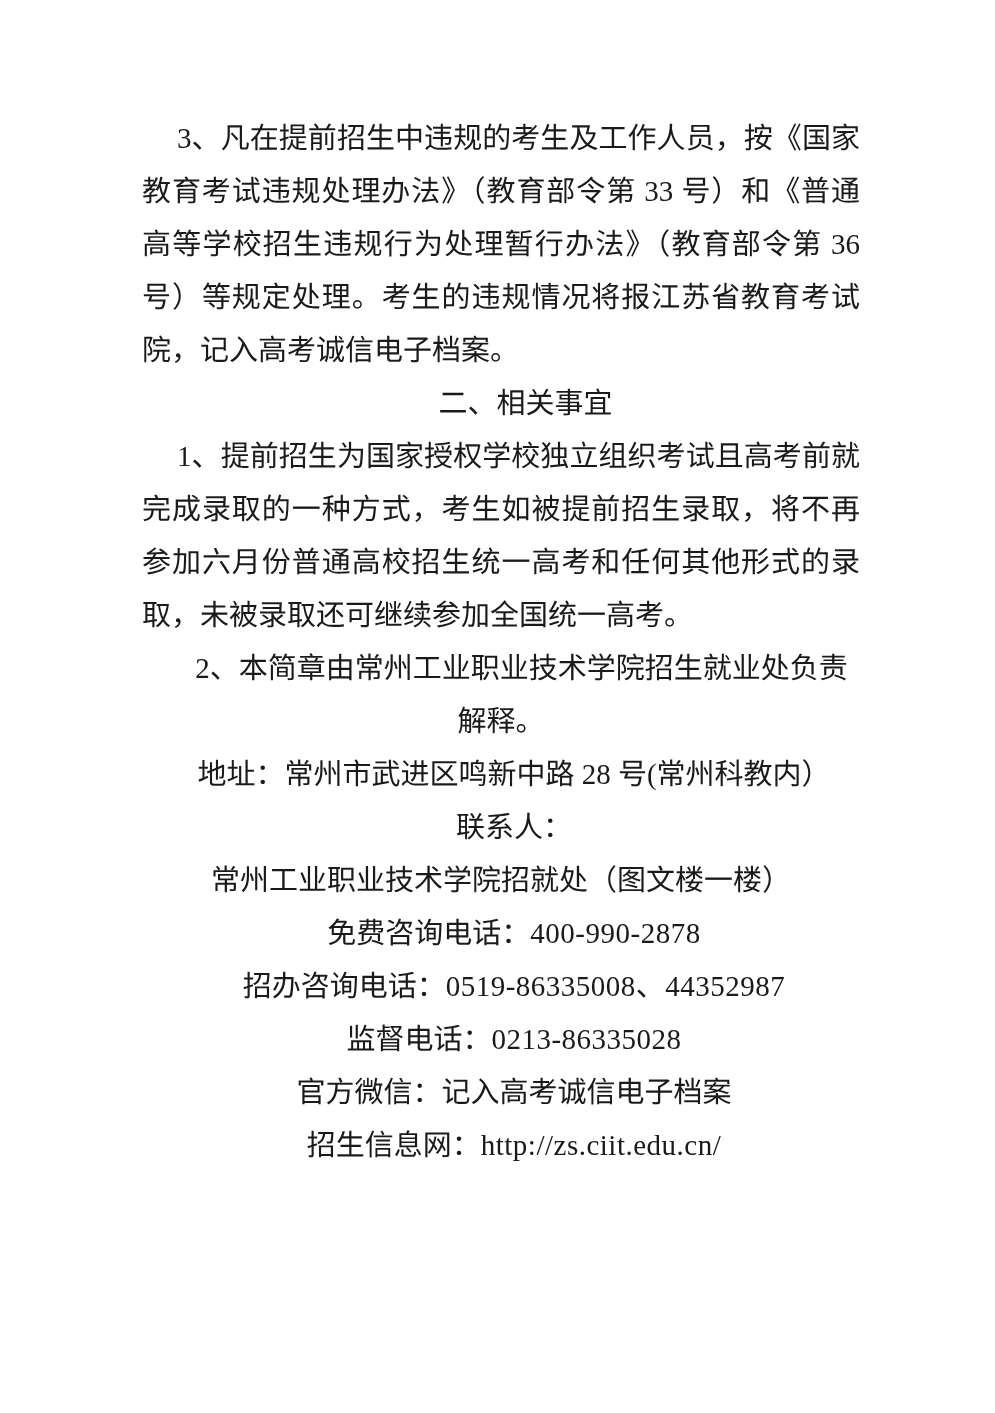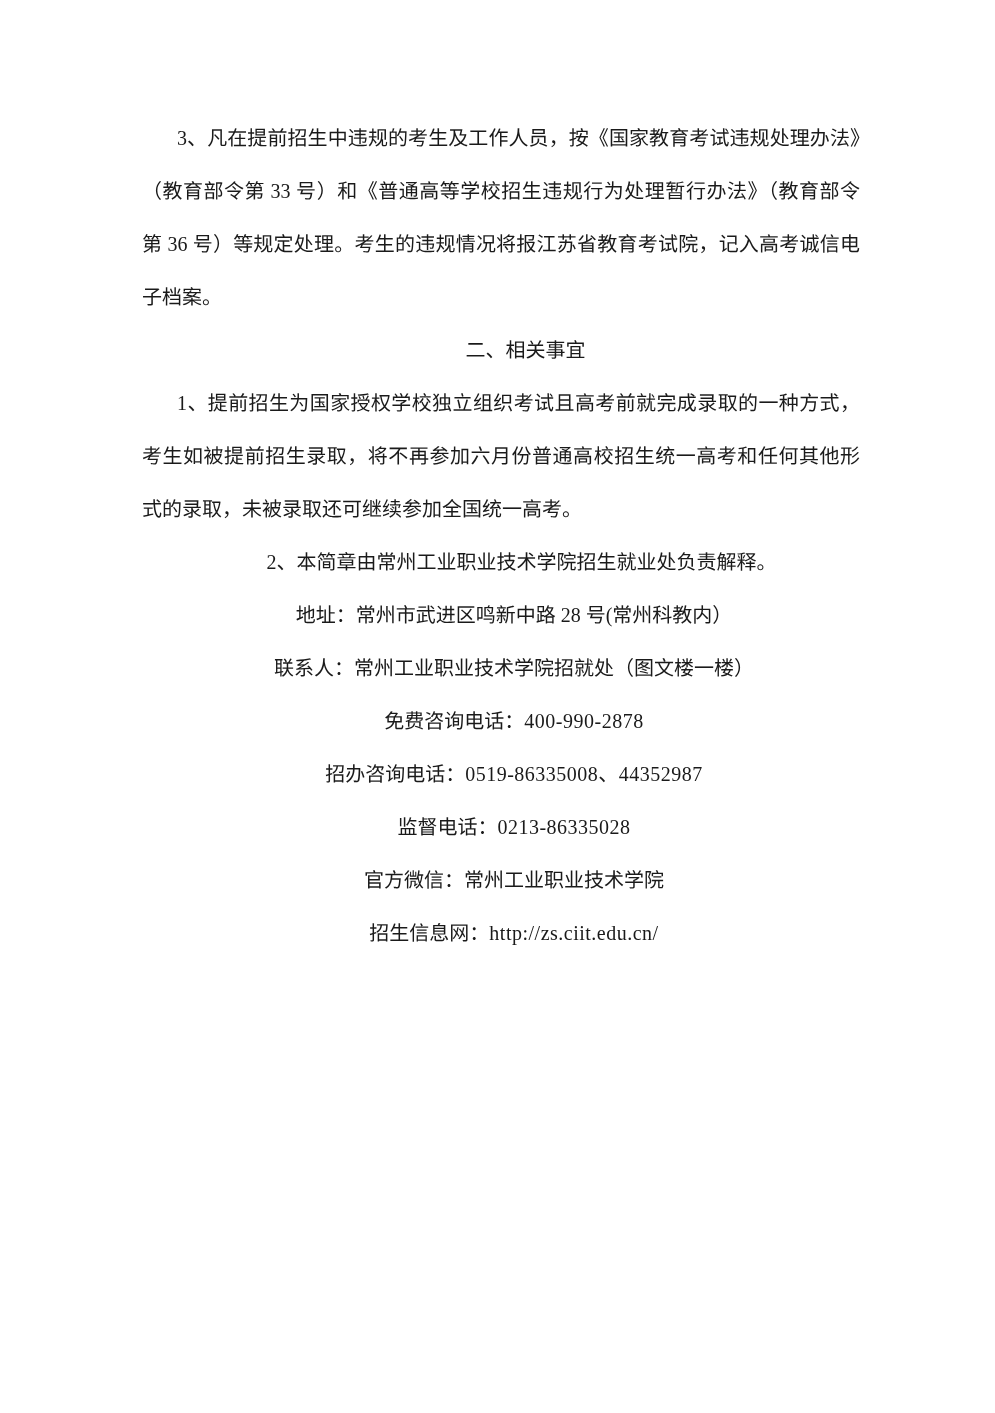--- a/index.html
+++ b/index.html
@@ -14,21 +14,21 @@
     background: #ffffff;
     overflow: hidden;
   }
   .doc-body {
     position: absolute;
     left: 142px;
     top: 112px;
     width: 718px;
     color: #1a1a1a;
     font-family: "Liberation Serif", "DejaVu Serif", serif;
-    font-size: 20px;
+    font-size: 29px;
     line-height: 53px;
   }
   .para {
     margin: 0;
     padding: 0;
     text-align: justify;
     word-break: break-all;
   }
   .para.single { text-align: center; }
   .ind-num   { text-indent: 35px; }
@@ -70,21 +70,21 @@
 
     <p class="para single ind-contact">
       <span>招办咨询电话：</span><span class="latin-value">0519-86335008、44352987</span>
     </p>
 
     <p class="para single ind-contact">
       <span>监督电话：</span><span class="latin-value">0213-86335028</span>
     </p>
 
     <p class="para single ind-contact">
-      <span>官方微信：</span><span>常州工业职业技术学院</span>
+      <span>官方微信：</span><span>记入高考诚信电子档案</span>
     </p>
 
     <p class="para single ind-contact">
       <span>招生信息网：</span><span class="latin-value">http://zs.ciit.edu.cn/</span>
     </p>
 
   </div>
 </div>
 
 </body></html>

